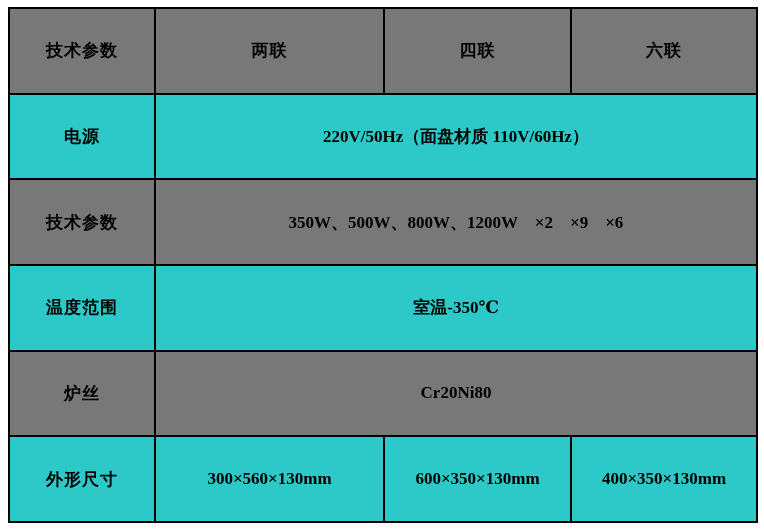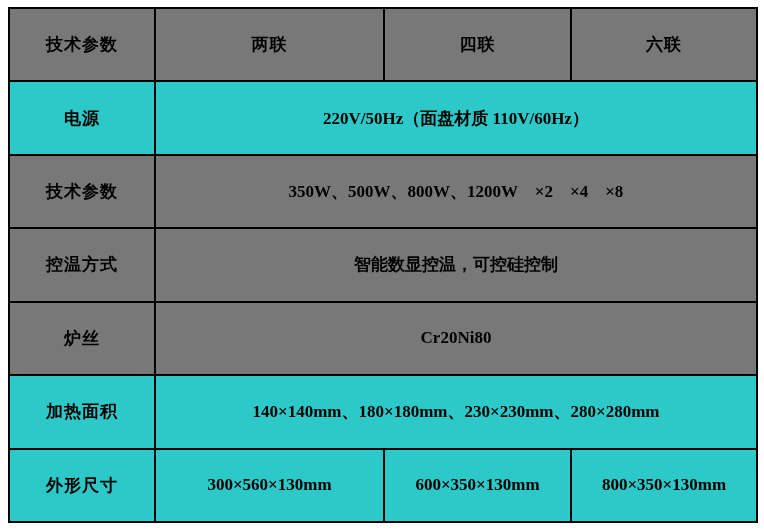--- a/index.html
+++ b/index.html
@@ -62,44 +62,40 @@
         <td class="lbl">六联</td>
       </tr>
 
       <tr class="r-cyan">
         <td class="lbl">电源</td>
         <td colspan="3">220V/50Hz（面盘材质 110V/60Hz）</td>
       </tr>
 
       <tr class="r-gray">
         <td class="lbl">技术参数</td>
-        <td colspan="3">350W、500W、800W、1200W　×2　×4　×8</td>
+        <td colspan="3">350W、500W、800W、1200W　×2　×9　×6</td>
       </tr>
 
+      <tr class="r-cyan">
+        <td class="lbl">温度范围</td>
+        <td colspan="3">室温-350℃</td>
+      </tr>
 
-      <tr class="r-gray">
-        <td class="lbl">控温方式</td>
-        <td colspan="3">智能数显控温，可控硅控制</td>
-      </tr>
 
 
       <tr class="r-gray">
         <td class="lbl">炉丝</td>
         <td colspan="3">Cr20Ni80</td>
       </tr>
 
-      <tr class="r-cyan">
-        <td class="lbl">加热面积</td>
-        <td colspan="3">140×140mm、180×180mm、230×230mm、280×280mm</td>
-      </tr>
 
 
       <tr class="r-cyan">
         <td class="lbl">外形尺寸</td>
         <td>300×560×130mm</td>
         <td>600×350×130mm</td>
-        <td>800×350×130mm</td>
+        <td>400×350×130mm</td>
       </tr>
 
 
     </tbody>
   </table>
 </div>
 
 </body></html>

